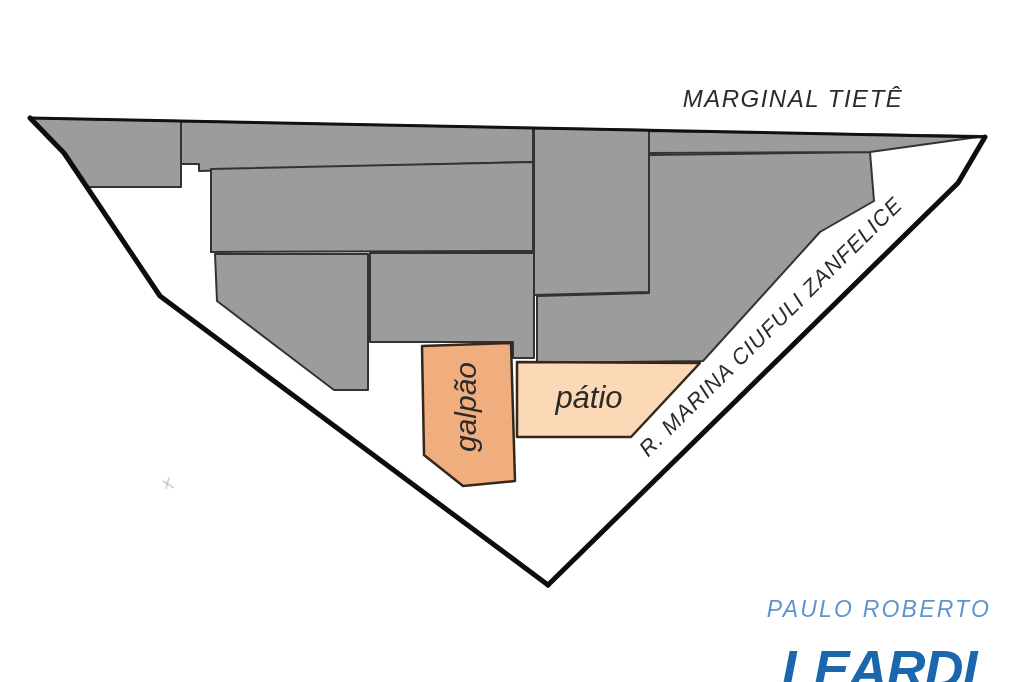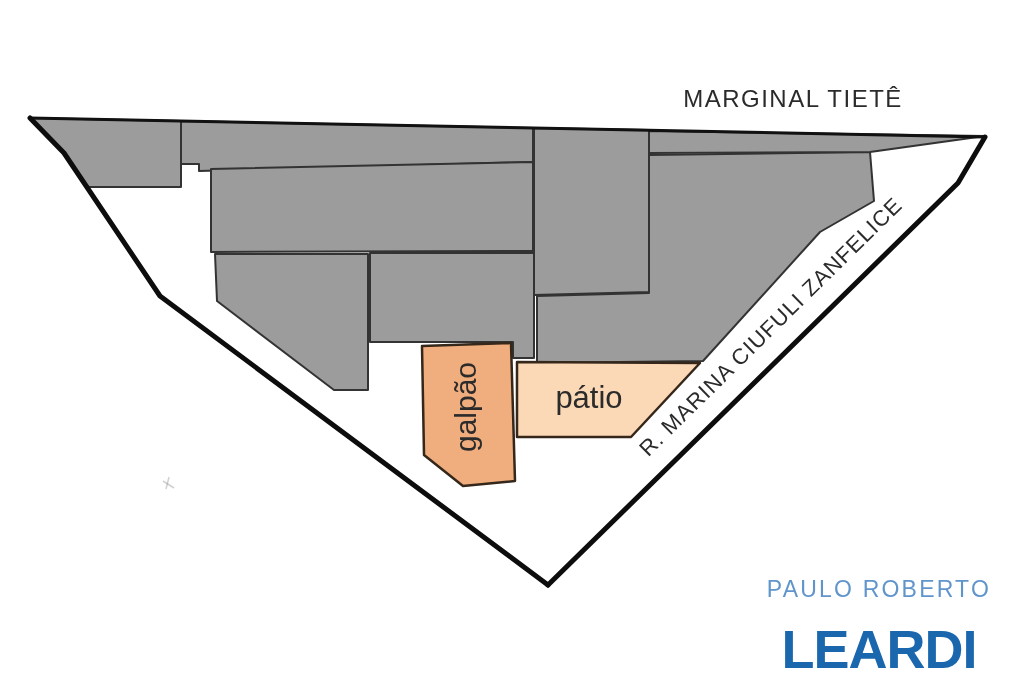--- a/index.html
+++ b/index.html
@@ -7,20 +7,21 @@
     padding: 0;
     background: #ffffff;
   }
   .stage {
     position: relative;
     width: 1024px;
     height: 682px;
     background: #ffffff;
     overflow: hidden;
     font-family: "Liberation Sans", sans-serif;
+    font-style: italic;
   }
   .stage svg {
     position: absolute;
     left: 0;
     top: 0;
   }
   
   .parcel {
     stroke: #333333;
     stroke-width: 2;
@@ -87,20 +88,21 @@
     right: 33px;
     top: 578px;
     text-align: center;
     line-height: 1;
   }
   .logo-top-line {
     font-size: 23px;
     letter-spacing: 2.2px;
     color: #6095cc;
     font-weight: normal;
+    margin-top: 20px;
   }
   .logo-name {
     margin-top: 21px;
     font-size: 54px;
     font-weight: bold;
     letter-spacing: -1px;
     color: #1b67ae;
   }
 </style>
 </head>

